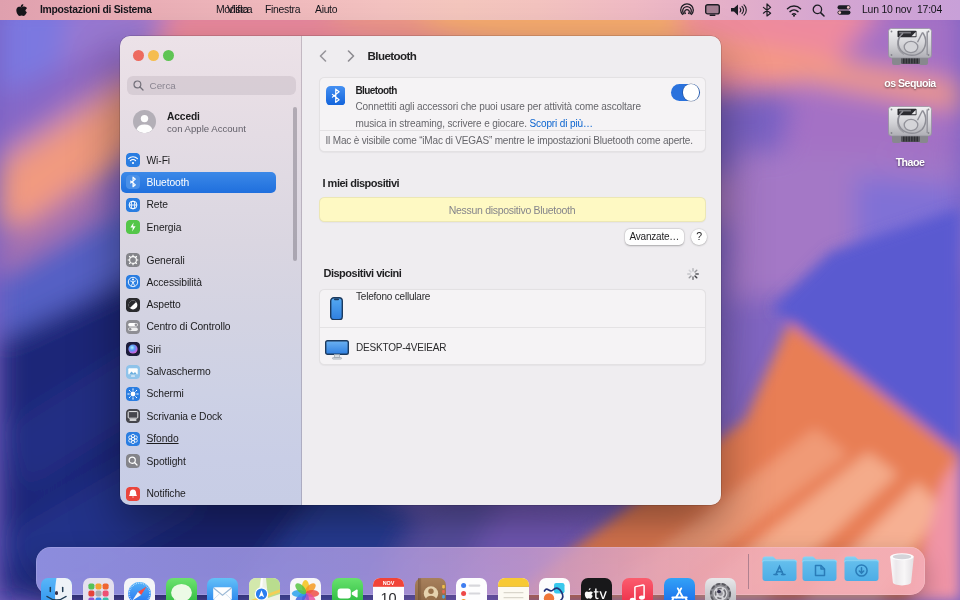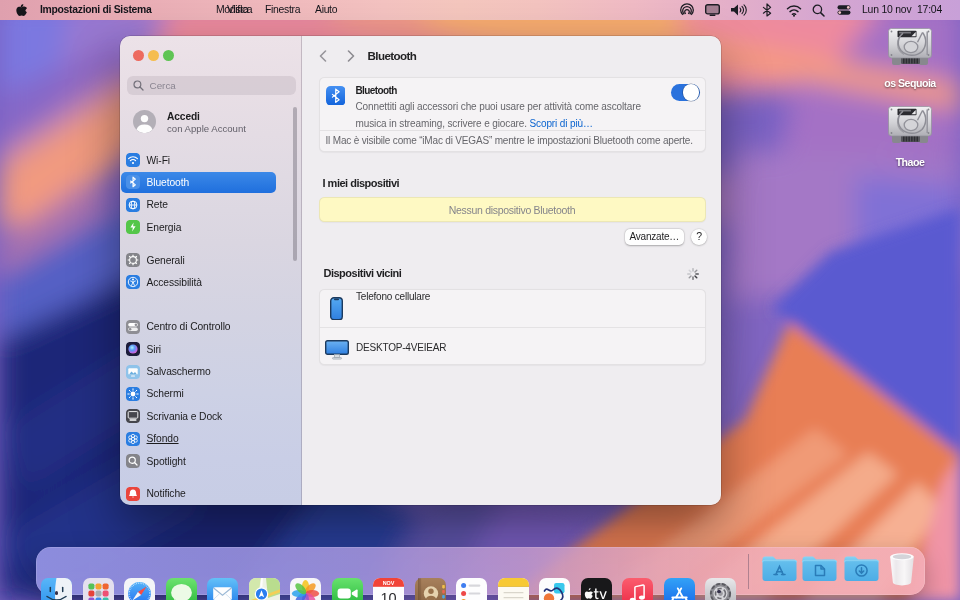--- a/index.html
+++ b/index.html
@@ -298,20 +298,28 @@
       </div>
     <div class="nav-row" style="top:235.8px;">
         <svg class="nav-ic" width="14" height="14" viewBox="0 0 14 14">
           <rect width="14" height="14" rx="3.5" fill="#2a7de1"></rect>
           <circle cx="7" cy="7" r="4.7" fill="none" stroke="#fff" stroke-width="0.9"></circle>
           <circle cx="7" cy="4.6" r="1" fill="#fff"></circle>
           <path d="M4.6,6 L6.5,6.6 V8.2 L5.6,10.4 M9.4,6 L7.5,6.6 V8.2 L8.4,10.4" fill="none" stroke="#fff" stroke-width="0.9" stroke-linecap="round"></path>
         </svg>
         <div class="nav-tx" style="color:#1c1c1e;">Accessibilità</div>
       </div>
+    <div class="nav-row" style="top:258.1px;">
+        <svg class="nav-ic" width="14" height="14" viewBox="0 0 14 14">
+          <rect width="14" height="14" rx="3.5" fill="#2a2a2e"></rect>
+          <circle cx="7" cy="7" r="4.4" fill="#fff"></circle>
+          <path d="M7,2.6 a4.4,4.4 0 0 0 0,8.8 z" fill="#2a2a2e" transform="rotate(45 7 7)"></path>
+        </svg>
+        <div class="nav-tx" style="color:#1c1c1e;">Aspetto</div>
+      </div>
     <div class="nav-row" style="top:280.4px;">
         <svg class="nav-ic" width="14" height="14" viewBox="0 0 14 14">
           <rect width="14" height="14" rx="3.5" fill="#8e8e94"></rect>
           <rect x="2.2" y="3" width="9.6" height="3.4" rx="1.7" fill="#fff"></rect>
           <circle cx="9.9" cy="4.7" r="1.3" fill="#8e8e94"></circle>
           <rect x="2.2" y="7.6" width="9.6" height="3.4" rx="1.7" fill="#fff" opacity="0.85"></rect>
           <circle cx="4.1" cy="9.3" r="1.3" fill="#8e8e94"></circle>
         </svg>
         <div class="nav-tx" style="color:#1c1c1e;">Centro di Controllo</div>
       </div>

